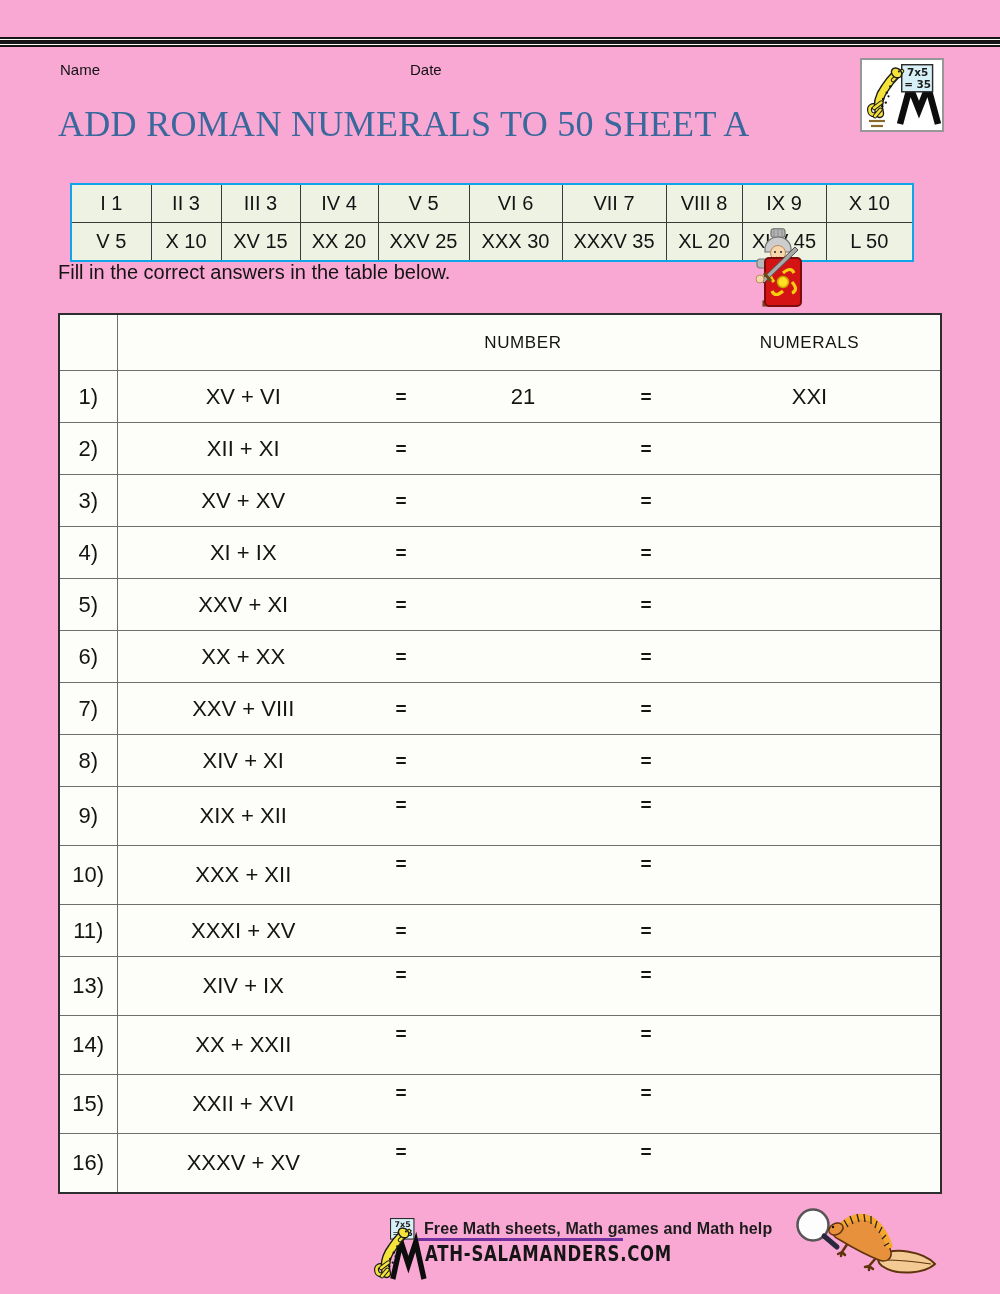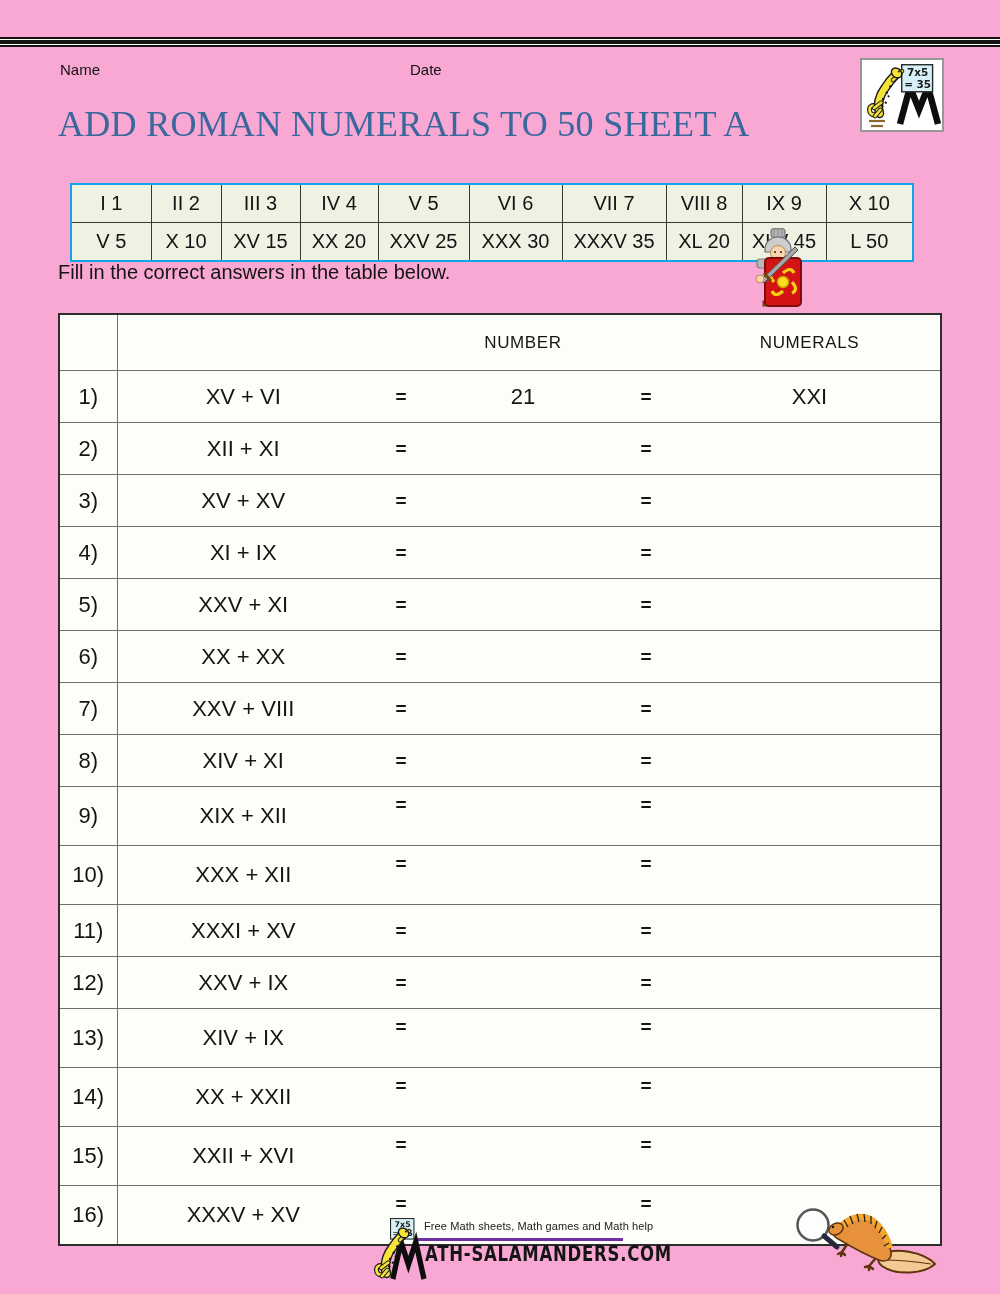--- a/index.html
+++ b/index.html
@@ -28,21 +28,21 @@
 
   .main-table{position:absolute;left:58px;top:313px;width:882px;border:2px solid #2e2e2e;background:#fdfdf9;}
   .main-table td{border-bottom:1px solid #6e6e6e;text-align:center;padding:0;height:51px;
                  font-size:22px;vertical-align:middle;white-space:nowrap;}
   .main-table tr.head td{height:55px;font-size:17px;letter-spacing:0.6px;}
   .main-table td.c-num{border-right:1px solid #6e6e6e;}
   .main-table td.c-eq{font-size:19px;font-weight:bold;}
   .main-table td.c-eq.raised{vertical-align:top;padding-top:7px;}
 
   .footer-logo{position:absolute;left:371px;top:1217px;}
-  .tagline{position:absolute;left:424px;top:1220px;font-size:11px;font-weight:normal;color:#1c1c1c;
+  .tagline{position:absolute;left:424px;top:1220px;font-size:16px;font-weight:bold;color:#1c1c1c;
            letter-spacing:0.1px;white-space:nowrap;}
   .footer-rule{position:absolute;left:418px;top:1238px;width:205px;height:3px;background:var(--accent-line,#7030a0);}
   .wordmark{position:absolute;left:425px;top:1241px;font-size:22px;font-weight:bold;color:#151515;
             font-family:"DejaVu Sans","Liberation Sans",sans-serif;letter-spacing:1px;white-space:nowrap;
             transform:scaleX(0.75);transform-origin:left center;}
   .newt{position:absolute;left:792px;top:1198px;}
   svg text{font-family:"DejaVu Sans","Liberation Sans",sans-serif;}
 </style>
 </head>
 <body>
@@ -107,21 +107,21 @@
       <col style="width:91px">
         <col style="width:93px">
         <col style="width:104px">
         <col style="width:76px">
       <col style="width:84px">
         <col style="width:87px">
     </colgroup>
     <tbody>
         <tr>
       <td>I 1</td>
-      <td>II 2</td>
+      <td>II 3</td>
       <td>III 3</td>
       <td>IV 4</td>
       <td>V 5</td>
       <td>VI 6</td>
       <td>VII 7</td>
       <td>VIII 8</td>
       <td>IX 9</td>
       <td>X 10</td>
     </tr>
     <tr>
@@ -266,28 +266,20 @@
     </tr>
     <tr>
       <td class="c-num">11)</td>
       <td>XXXI + XV</td>
       <td class="c-eq eq-cell">=</td>
       <td></td>
       <td class="c-eq eq-cell">=</td>
       <td></td>
     </tr>
     <tr>
-      <td class="c-num">12)</td>
-      <td>XXV + IX</td>
-      <td class="c-eq eq-cell">=</td>
-      <td></td>
-      <td class="c-eq eq-cell">=</td>
-      <td></td>
-    </tr>
-    <tr>
       <td class="c-num">13)</td>
       <td>XIV + IX</td>
       <td class="c-eq eq-cell raised">=</td>
       <td></td>
       <td class="c-eq eq-cell raised">=</td>
       <td></td>
     </tr>
     <tr>
       <td class="c-num">14)</td>
       <td>XX + XXII</td>

